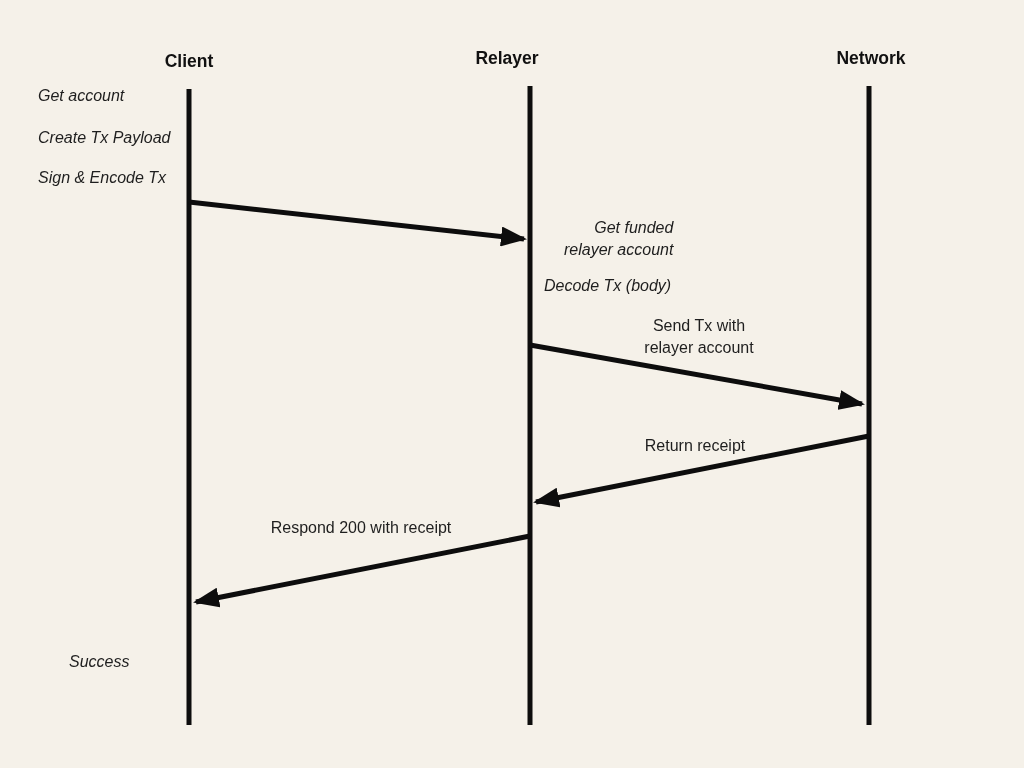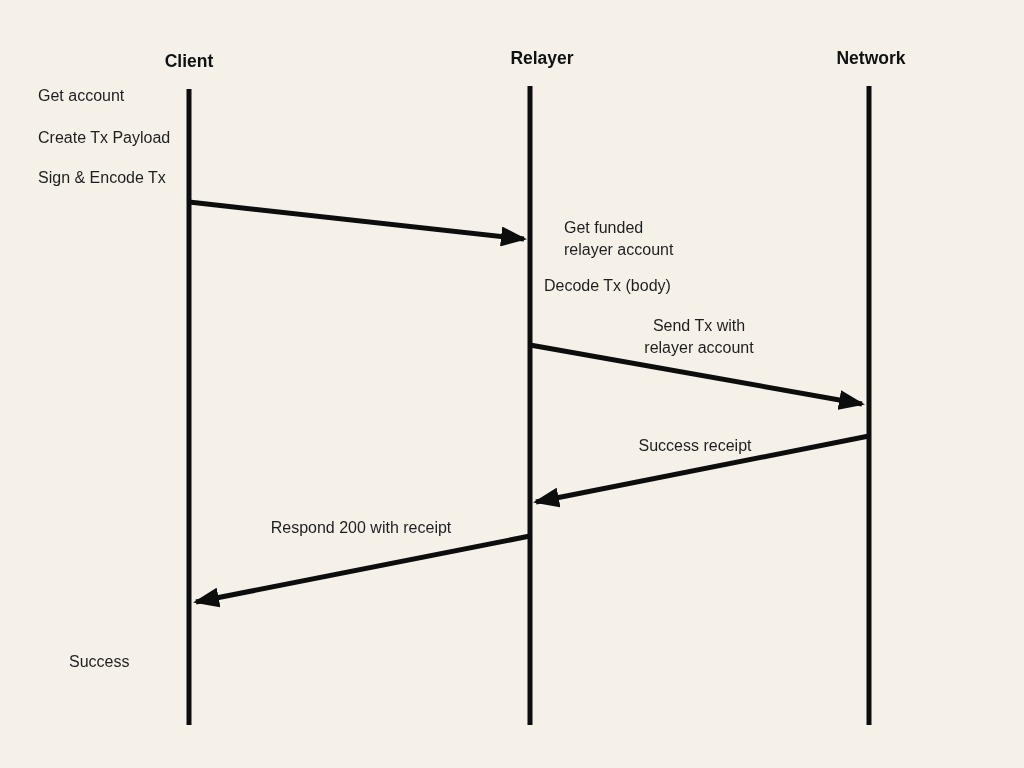--- a/index.html
+++ b/index.html
@@ -31,22 +31,23 @@
   .actor {
     position: absolute;
     color: #111111;
     font-size: 17.5px;
     font-weight: 700;
     transform: translate(-50%, -50%);
     white-space: nowrap;
   }
   .note-left {
     transform: translateY(-50%);
-    text-align: left;
+    text-align: right;
     white-space: pre-line;
+    font-style: italic;
   }
   .msg-label-center {
     transform: translate(-50%, -50%);
     text-align: center;
   }
 </style>
 </head>
 <body>
 
 <div class="canvas">
@@ -62,31 +63,31 @@
     <line x1="530" y1="86" x2="530" y2="725" stroke="#0D0D0D" stroke-width="5"></line>
     <line x1="869" y1="86" x2="869" y2="725" stroke="#0D0D0D" stroke-width="5"></line>
 
     <line x1="189" y1="202" x2="524" y2="239" stroke="#0D0D0D" stroke-width="5" marker-end="url(#arrow)"></line>
     <line x1="530" y1="345" x2="862" y2="404" stroke="#0D0D0D" stroke-width="5" marker-end="url(#arrow)"></line>
     <line x1="869" y1="436" x2="536" y2="502" stroke="#0D0D0D" stroke-width="5" marker-end="url(#arrow)"></line>
     <line x1="530" y1="536" x2="196" y2="602" stroke="#0D0D0D" stroke-width="5" marker-end="url(#arrow)"></line>
   </svg>
 
   <div class="actor" style="left:189px; top:61px">Client</div>
-  <div class="actor" style="left:542px; top:58px">Relayer</div>
+  <div class="actor" style="left:507px; top:58px">Relayer</div>
   <div class="actor" style="left:871px; top:58px">Network</div>
 
   <div class="label note-left" style="left:38px; top:96px">Get account</div>
   <div class="label note-left" style="left:38px; top:138px">Create Tx Payload</div>
   <div class="label note-left" style="left:38px; top:178px">Sign &amp; Encode Tx</div>
 
   <div class="label note-left" style="left:564px; top:239px">Get funded
 relayer account</div>
   <div class="label note-left" style="left:544px; top:286px">Decode Tx (body)</div>
 
   <div class="label msg-label-center" style="left:699px; top:337px">Send Tx with
 relayer account</div>
-  <div class="label msg-label-center" style="left:695px; top:446px">Success receipt</div>
+  <div class="label msg-label-center" style="left:695px; top:446px">Return receipt</div>
   <div class="label msg-label-center" style="left:361px; top:528px">Respond 200 with receipt</div>
 
   <div class="label note-left" style="left:69px; top:662px">Success</div>
 
 </div>
 
 </body></html>

